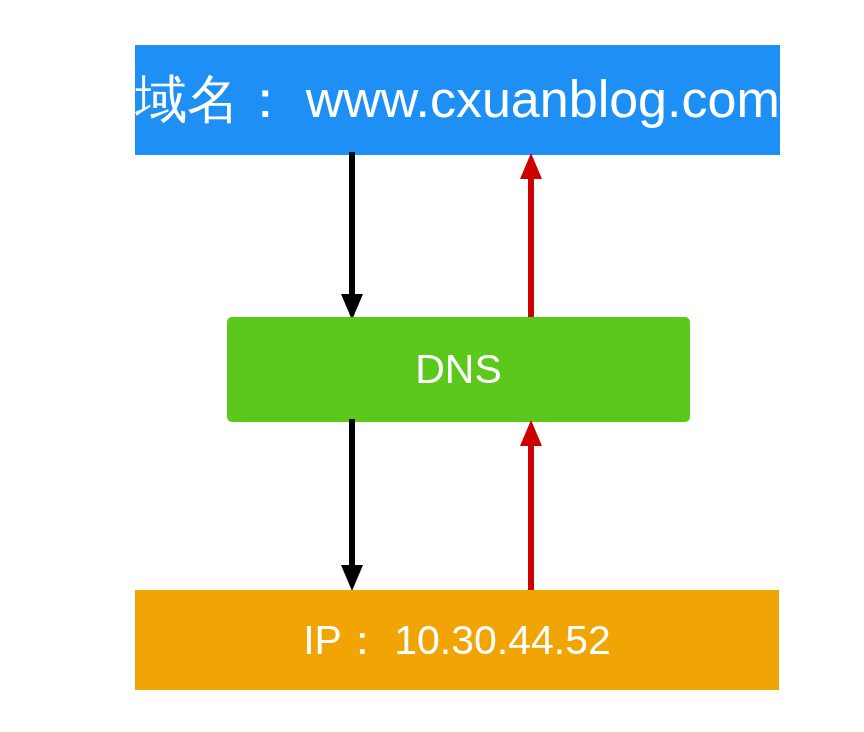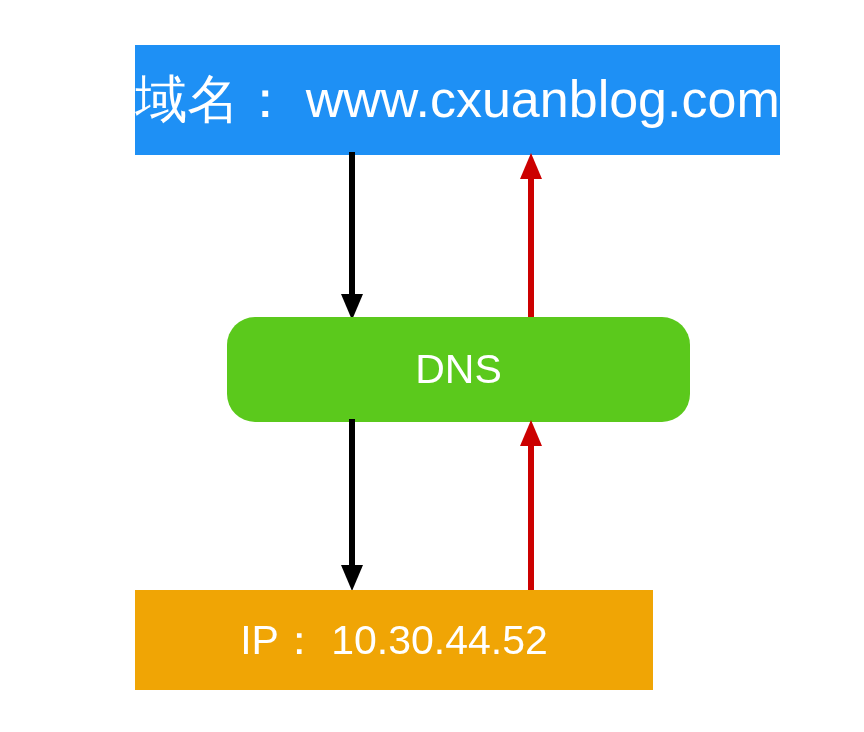--- a/index.html
+++ b/index.html
@@ -37,28 +37,28 @@
     background: #1e90f5;
     font-size: 52px;
     font-weight: 400;
   }
   #dns-node {
     left: 227px;
     top: 317px;
     width: 463px;
     height: 105px;
     background: #5bc91c;
-    border-radius: 28px;
+    border-radius: 5px;
     font-size: 41px;
     font-weight: 400;
   }
   #ip-node {
     left: 135px;
     top: 590px;
-    width: 518px;
+    width: 644px;
     height: 100px;
     background: #f0a505;
     font-size: 41px;
     font-weight: 400;
   }
   .arrow-svg {
     position: absolute;
     overflow: visible;
   }
   #arrow-domain-to-dns   { left: 332px; top: 152px; width: 40px; height: 168px; }

